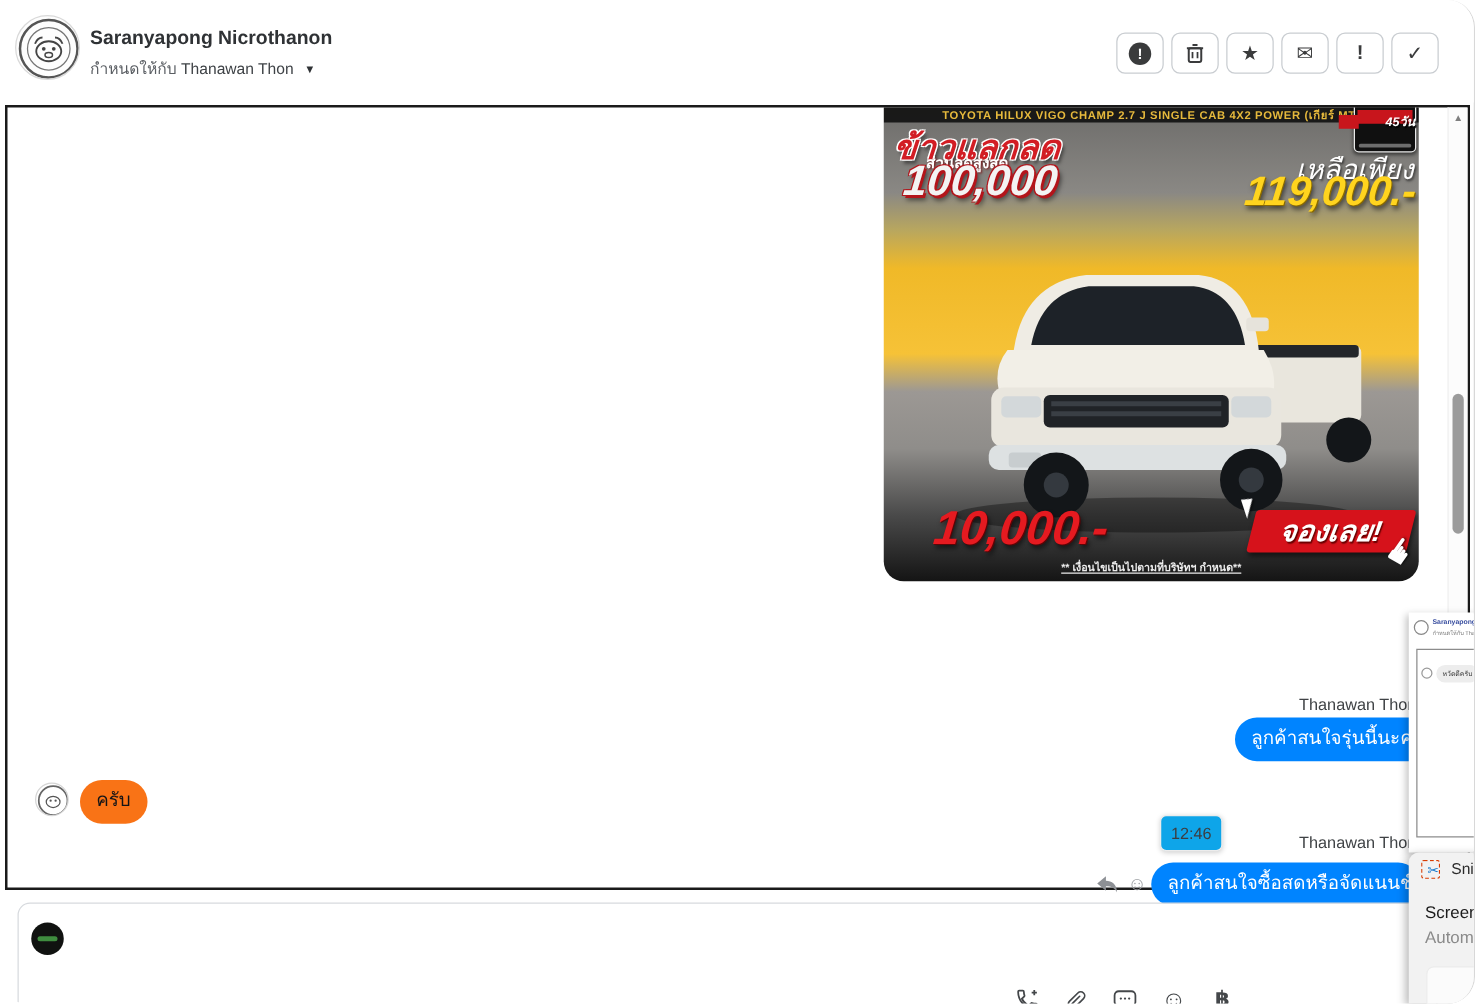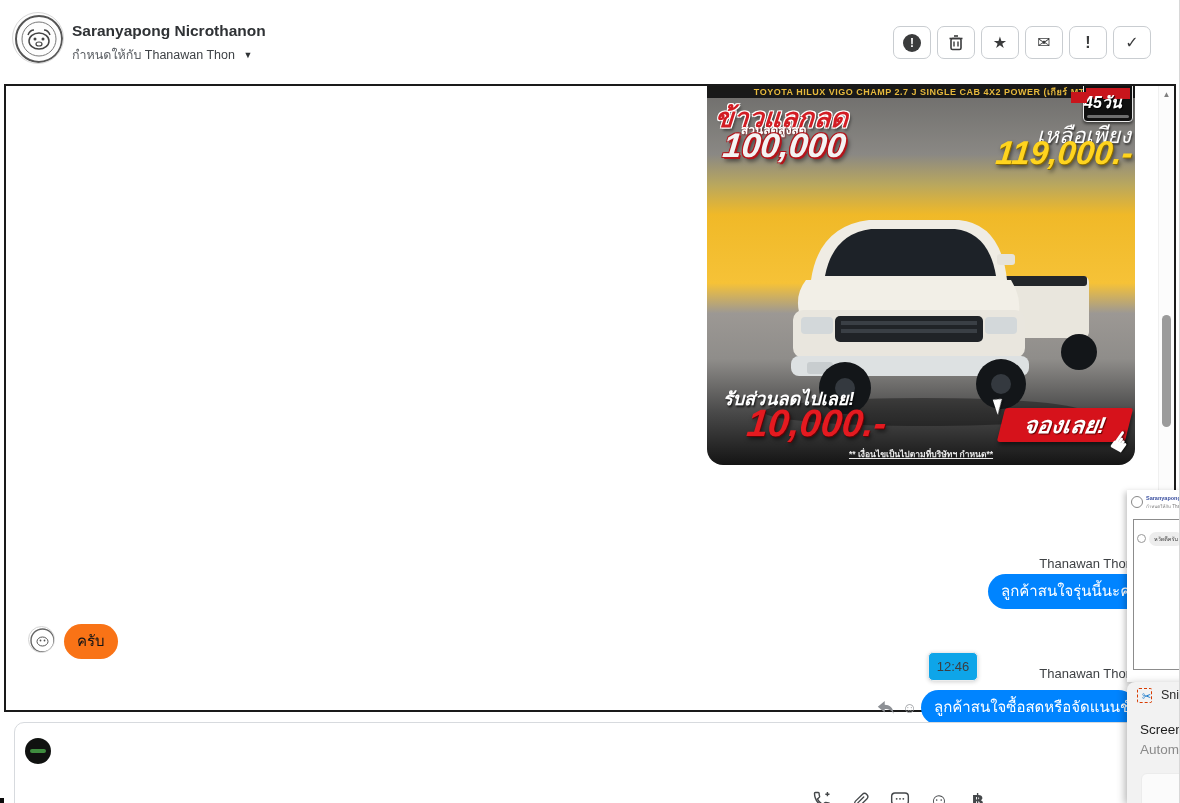--- a/index.html
+++ b/index.html
@@ -1,18 +1,18 @@
 <!DOCTYPE html>
 <html><head>
 <meta charset="utf-8">
 <style>
   * { margin:0; padding:0; box-sizing:border-box; }
   html,body { width:1180px; height:803px; overflow:hidden; }
   body { font-family:"Liberation Sans","DejaVu Sans",sans-serif; background:#fff; position:relative; }
-  .stage { position:absolute; inset:0; width:1180px; height:803px; background:#fff; overflow:hidden; border-right:1px solid #d8d8d8; }
+  .stage { position:absolute; inset:0; width:1180px; height:803px; background:#fff; overflow:hidden; border-right:1px solid #d8d8d8;border-radius:22px; }
 
   
   .hdr { position:absolute; left:0; top:0; width:1180px; height:82px; background:#fff; }
   .hdr-avatar { position:absolute; left:12px; top:12px; width:52px; height:52px; border-radius:50%; border:1px solid #d9d9d9; background:#fdfdfd; overflow:hidden; }
   .hdr-name { position:absolute; left:72px; top:22px; font-size:15.5px; font-weight:bold; color:#2f3235; }
   .hdr-sub { position:absolute; left:72px; top:45px; font-size:12.5px; color:#5a5e63; }
   .hdr-sub b { color:#3e4246; font-weight:normal; }
   .caret { font-size:9px; color:#2f3235; margin-left:5px; vertical-align:1px; }
   .hdr-actions { position:absolute; right:29px; top:26px; display:flex; gap:6px; }
   .hbtn { width:38px; height:33px; border:1px solid #c9cdd1; border-radius:7px; background:#fff; display:flex; align-items:center; justify-content:center; color:#3a3b3c; font-size:16px; cursor:pointer; }
@@ -30,21 +30,21 @@
         background:linear-gradient(180deg,#6d6c6a 0%,#8a8884 18%,#b9a75e 26%,#f0b928 34%,#f6c237 52%,#9c9894 60%,#8f8d8a 72%,#4a4a4a 86%,#141414 100%); }
   .ad-strip { position:absolute; left:0; top:-4px; width:428px; height:16px; background:rgba(15,15,15,.9); color:#e6b93c; font-size:9px; font-weight:bold; letter-spacing:.5px; text-align:center; line-height:20px; white-space:nowrap; overflow:hidden; }
   .ad-headline { position:absolute; left:8px; top:10px; font-size:27px; font-weight:bold; font-style:italic; color:#d21d24;
                  text-shadow:-1px -1px 0 #fff,1px -1px 0 #fff,-1px 1px 0 #fff,1px 1px 0 #fff,2px 3px 3px rgba(0,0,0,.5); transform:skewX(-4deg); }
   .ad-subhead { position:absolute; left:34px; top:34px; font-size:12px; font-weight:bold; color:#fff; text-shadow:1px 1px 2px #7a1013; transform:skewX(-4deg); }
   .ad-bignum { position:absolute; left:16px; top:40px; font-size:34px; font-weight:bold; font-style:italic; color:#f3f3f3;
                text-shadow:-1px -1px 0 #b3151b,1px -1px 0 #b3151b,-1px 1px 0 #b3151b,2px 2px 0 #b3151b,3px 4px 4px rgba(0,0,0,.55); transform:skewX(-6deg); }
   .ad-badge { position:absolute; right:2px; top:-4px; width:50px; height:40px; background:#101010; border:1px solid #e9e9e9; border-radius:4px; box-shadow:0 2px 3px rgba(0,0,0,.5); }
   .ad-badge-ribbon { position:absolute; right:48px; top:6px; width:16px; height:11px; background:#c8151c; }
   .ad-badge-bar { position:absolute; left:2px; right:2px; top:5px; height:11px; background:#c8151c; }
-  .ad-badge-num { position:absolute; left:0; right:0; top:7px; text-align:left; font-size:16px; font-weight:bold; font-style:italic; color:#fff; text-shadow:1px 1px 1px #000; }
+  .ad-badge-num { position:absolute; left:0; right:0; top:7px; text-align:right; font-size:10px; font-weight:bold; font-style:italic; color:#fff; text-shadow:1px 1px 1px #000; }
   .ad-badge-sub { position:absolute; left:3px; right:3px; bottom:3px; height:3px; background:#6d6d6d; border-radius:2px; }
   .ad-remain { position:absolute; right:4px; top:32px; font-size:22px; font-weight:normal; font-style:italic; color:#fff; text-shadow:1px 2px 2px rgba(0,0,0,.6); }
   .ad-price { position:absolute; right:2px; top:48px; font-size:33px; font-weight:bold; font-style:italic; color:#ffd41e; text-shadow:1px 1px 0 #8a6a00,2px 3px 4px rgba(0,0,0,.6); transform:skewX(-6deg); }
   .ad-car { position:absolute; left:42px; top:98px; width:350px; height:250px; }
   .ad-getoff { position:absolute; left:16px; top:298px; font-size:18px; font-weight:bold; font-style:italic; color:#fff; text-shadow:1px 2px 2px rgba(0,0,0,.7); }
   .ad-tenk { position:absolute; left:40px; top:316px; font-size:38px; font-weight:bold; font-style:italic; color:#e51a20; text-shadow:1px 1px 0 #5d0406,2px 3px 4px rgba(0,0,0,.6); transform:skewX(-6deg); }
   .ad-cta { position:absolute; left:294px; top:322px; width:128px; height:34px; background:#d6121b; transform:skewX(-14deg); border-radius:3px; box-shadow:2px 3px 4px rgba(0,0,0,.55); display:flex; align-items:center; justify-content:center; cursor:pointer; }
   .ad-cta span { font-size:23px; font-weight:bold; font-style:italic; color:#fff; transform:skewX(6deg); text-shadow:1px 1px 1px #600; }
   .ad-cursor-small { position:absolute; left:288px; top:312px; width:0; height:0; border-left:9px solid #fff; border-bottom:14px solid transparent; border-top:2px solid transparent; transform:rotate(-18deg); filter:drop-shadow(1px 1px 1px rgba(0,0,0,.6)); }
   .ad-hand { position:absolute; left:402px; top:340px; font-size:27px; color:#fff; transform:rotate(-55deg); text-shadow:1px 1px 2px rgba(0,0,0,.7); }
@@ -178,21 +178,20 @@
         <rect x="42" y="172" width="238" height="20" rx="8" fill="#dde1e2"></rect>
         <rect x="58" y="178" width="26" height="12" rx="3" fill="#c8cdcf"></rect>
         <circle cx="96" cy="204" r="26" fill="#131619"></circle>
           <circle cx="96" cy="204" r="10" fill="#34393f"></circle>
         <circle cx="252" cy="200" r="25" fill="#131619"></circle>
           <circle cx="252" cy="200" r="10" fill="#34393f"></circle>
         <circle cx="330" cy="168" r="18" fill="#131619"></circle>
         <rect x="248" y="70" width="18" height="11" rx="3" fill="#e6e3db"></rect>
       </svg>
 
-      <div class="ad-getoff">รับส่วนลดไปเลย!</div>
       <div class="ad-tenk">10,000.-</div>
       <div class="ad-cursor-small"></div>
       <div class="ad-cta">
         <span>จองเลย!</span>
       </div>
       <div class="ad-hand">☛</div>
       <div class="ad-disc">** เงื่อนไขเป็นไปตามที่บริษัทฯ กำหนด**</div>
     </div>
 
     <div class="sender-label lbl1">Thanawan Thon</div>

